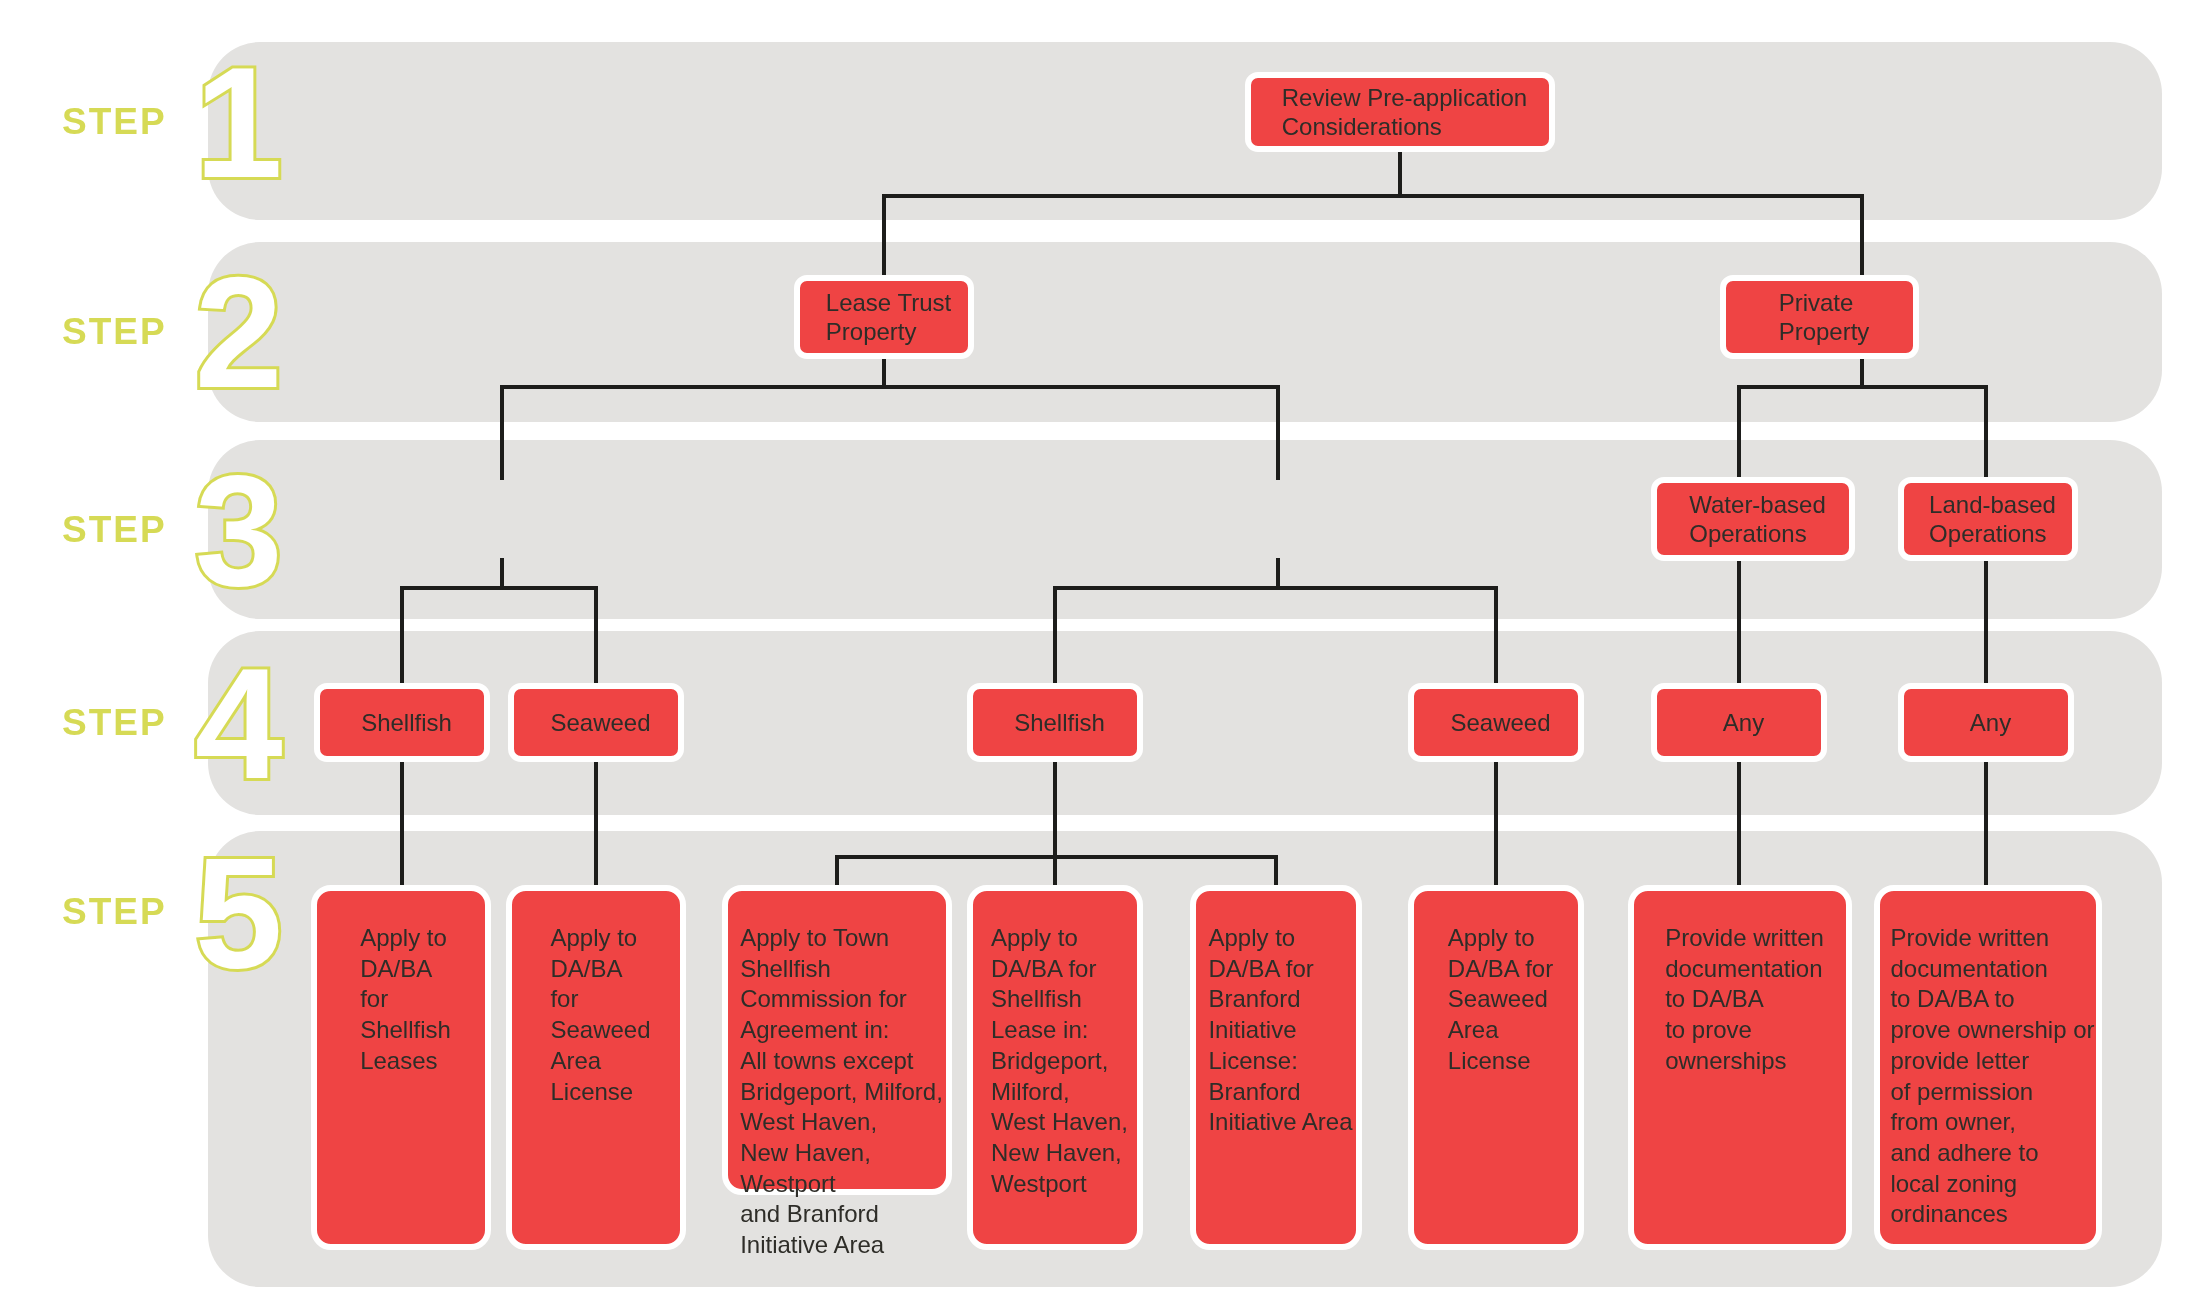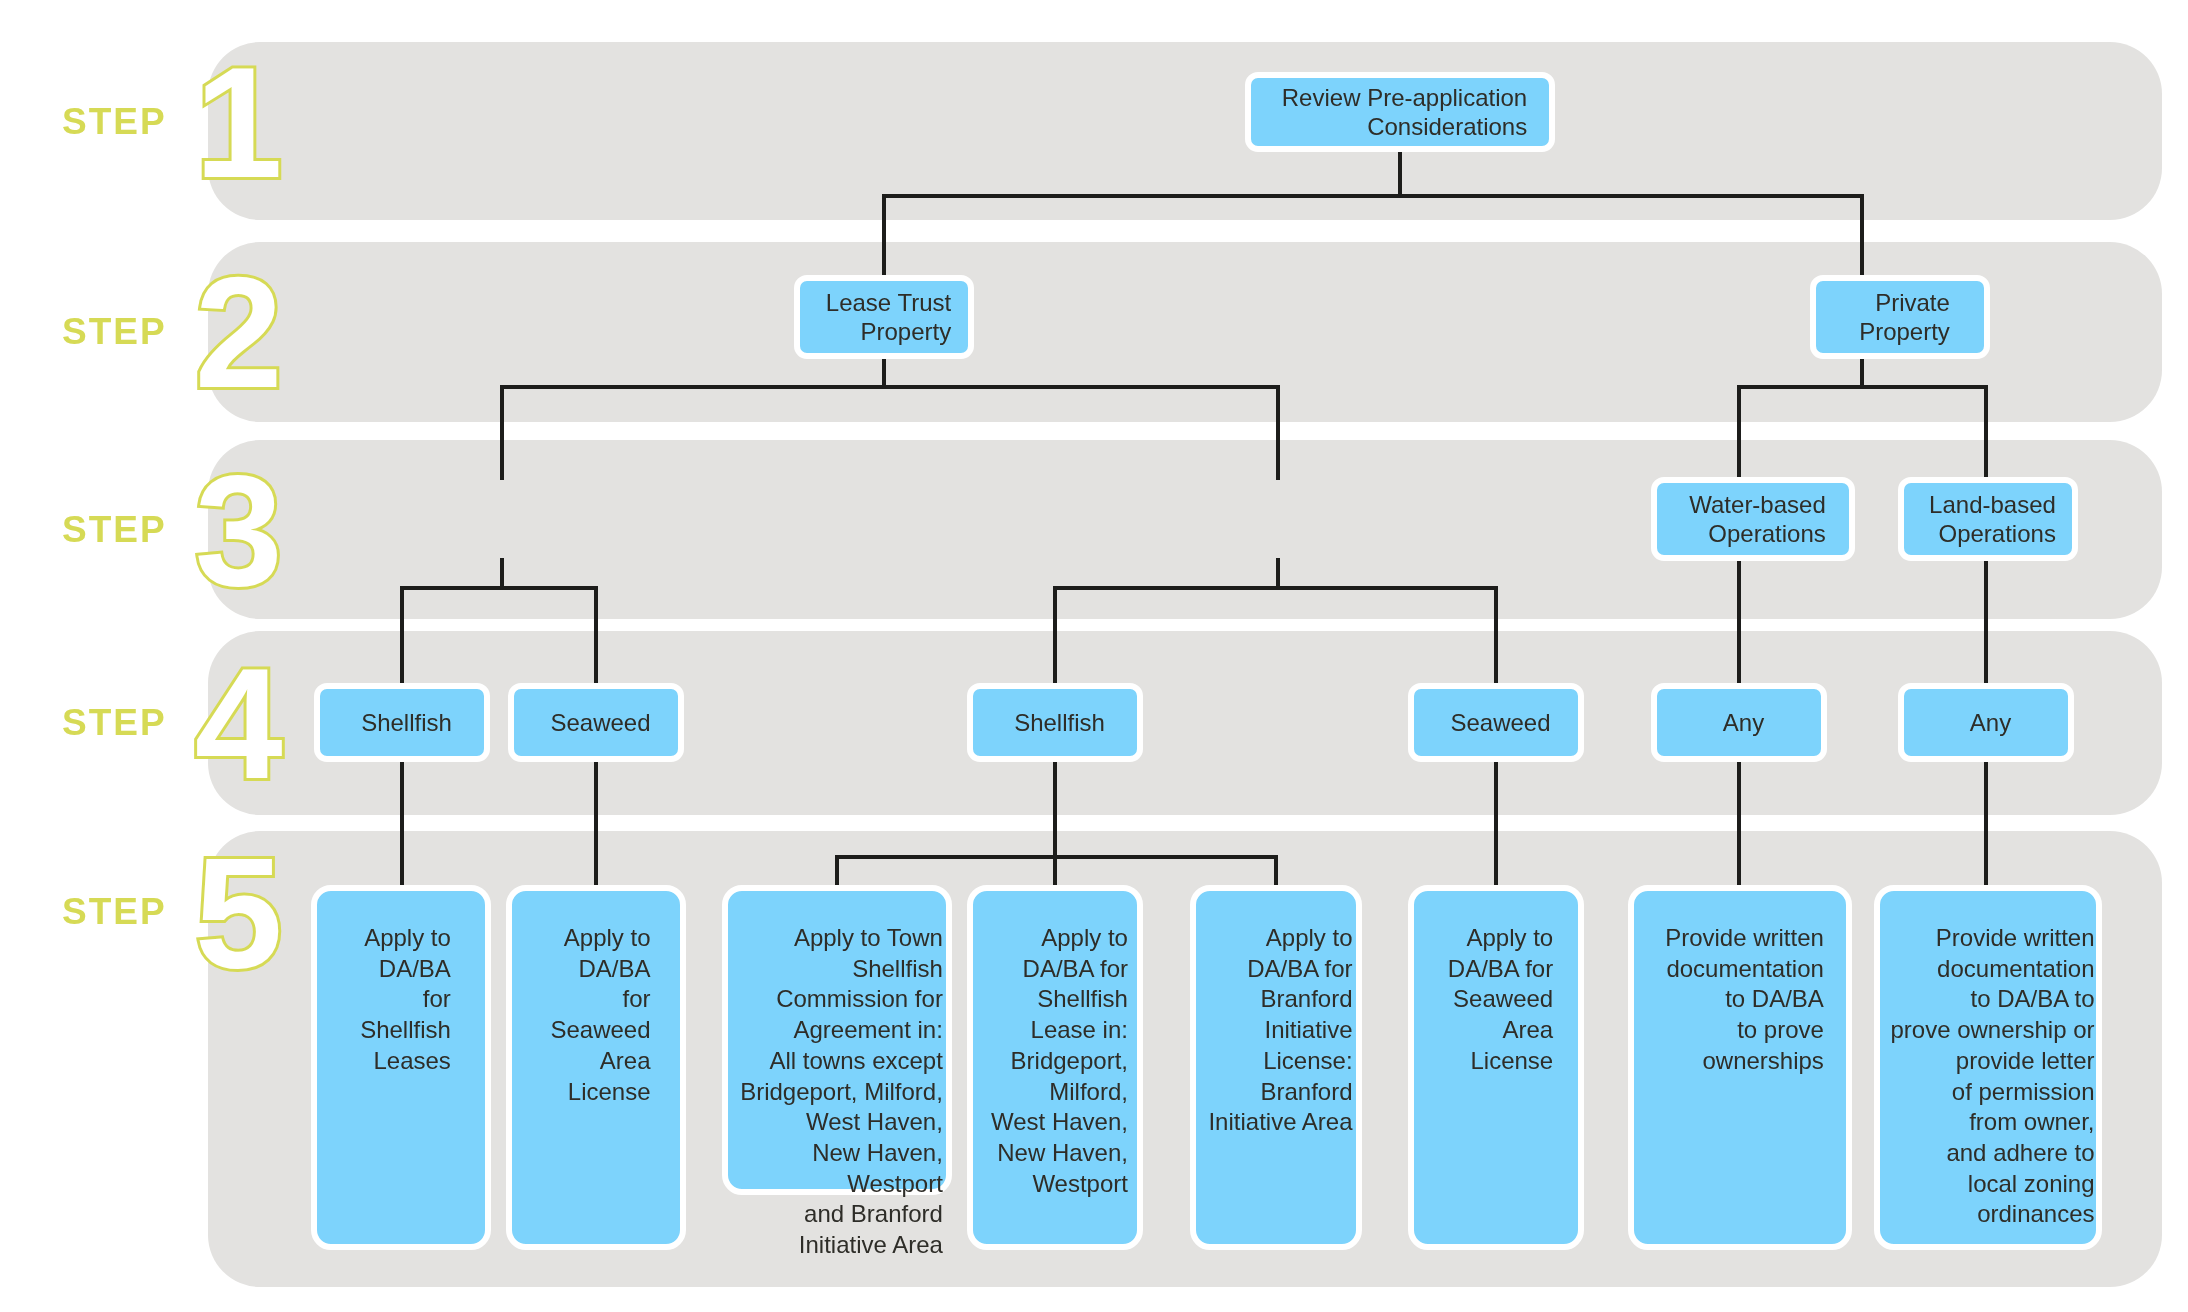--- a/index.html
+++ b/index.html
@@ -18,28 +18,28 @@
     z-index:0;
   }
   .line{
     position:absolute;
     background:#1d1d1b;
     z-index:1;
   }
   .node{
     position:absolute;
     box-sizing:border-box;
-    background:#7dd3fc;
+    background:#ef4444;
     border:6px solid #ffffff;
     border-radius:13px;
     color:#2e2d28;
     display:flex;
     align-items:center;
     justify-content:center;
-    text-align:right;
+    text-align:left;
     font-size:24px;
     line-height:1.22;
     white-space:pre-line;
     z-index:2;
     padding-left:9px;
   }
   .node.tall{
     align-items:flex-start;
     padding-top:32px;
     border-radius:20px;
@@ -134,21 +134,21 @@
   <div class="line" style="left:1274px;top:855px;width:4px;height:32px"></div>
   <div class="line" style="left:1494px;top:760px;width:4px;height:127px"></div>
   <div class="line" style="left:1737px;top:760px;width:4px;height:127px"></div>
   <div class="line" style="left:1984px;top:760px;width:4px;height:127px"></div>
 
   <div class="node" style="left:1245px;top:72px;width:310px;height:80px">Review Pre-application
 Considerations</div>
 
   <div class="node" style="left:794px;top:275px;width:180px;height:84px">Lease Trust
 Property</div>
-  <div class="node" style="left:1810px;top:275px;width:180px;height:84px">Private
+  <div class="node" style="left:1720px;top:275px;width:199px;height:84px">Private
 Property</div>
 
   <div class="node" style="left:1651px;top:477px;width:204px;height:84px">Water-based
 Operations</div>
   <div class="node" style="left:1898px;top:477px;width:180px;height:84px">Land-based
 Operations</div>
 
   <div class="node" style="left:314px;top:683px;width:176px;height:79px">Shellfish</div>
   <div class="node" style="left:508px;top:683px;width:176px;height:79px">Seaweed</div>
   <div class="node" style="left:967px;top:683px;width:176px;height:79px">Shellfish</div>

